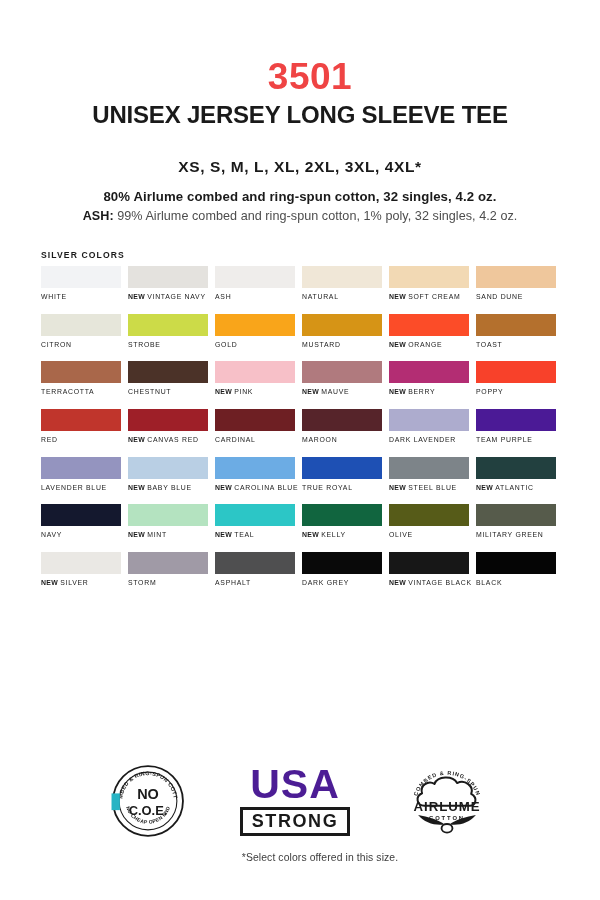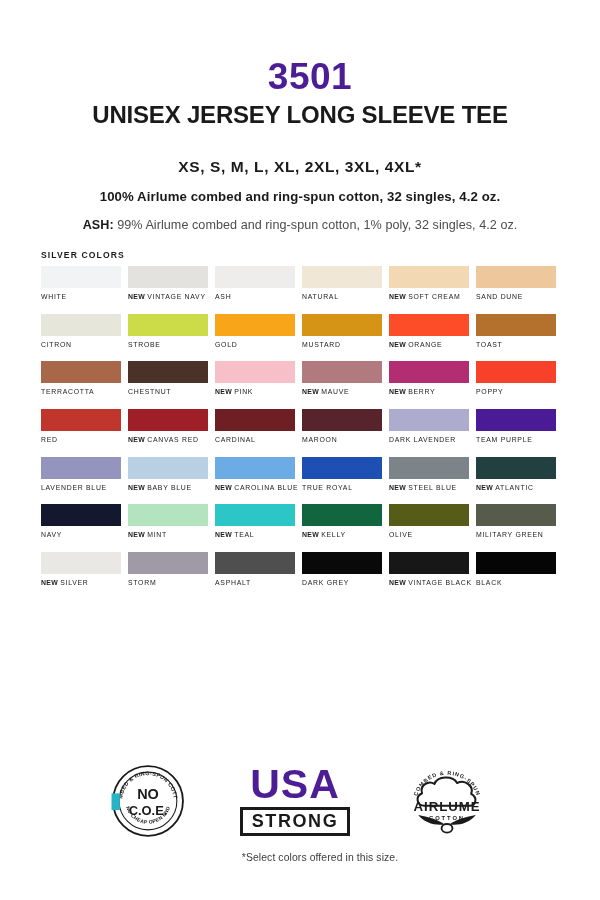--- a/index.html
+++ b/index.html
@@ -19,21 +19,21 @@
   
   .header {
     text-align: center;
     padding-top: 58px;
   }
   .style-number {
     font-size: 37px;
     font-weight: bold;
     letter-spacing: 0.5px;
     line-height: 1;
-    color: #4c1d95;
+    color: #ef4444;
     margin-left: 20px;
   }
   .style-name {
     font-size: 24.5px;
     font-weight: bold;
     letter-spacing: -0.2px;
     line-height: 1.12;
     margin-top: 6px;
     color: #1a1a1a;
     transform: scaleX(0.98);
@@ -48,21 +48,21 @@
   .fabric-main {
     font-size: 13.2px;
     font-weight: bold;
     letter-spacing: 0.1px;
     margin-top: 13px;
     color: #1a1a1a;
   }
   .fabric-ash {
     font-size: 12.6px;
     letter-spacing: 0.05px;
-    margin-top: 14px;
+    margin-top: 5px;
     color: #4d4d4d;
   }
   .fabric-ash .ash-label {
     font-weight: bold;
     color: #1a1a1a;
   }
 
   
   .swatch-section {
     position: absolute;
@@ -173,21 +173,21 @@
     padding-left: 20px;
   }
 </style>
 </head>
 <body>
 
 <div class="header">
   <div class="style-number">3501</div>
   <div class="style-name">UNISEX JERSEY LONG SLEEVE TEE</div>
   <div class="sizes">XS, S, M, L, XL, 2XL, 3XL, 4XL*</div>
-  <div class="fabric-main">100% Airlume combed and ring-spun cotton, 32 singles, 4.2 oz.</div>
+  <div class="fabric-main">80% Airlume combed and ring-spun cotton, 32 singles, 4.2 oz.</div>
   <div class="fabric-ash">
     <span class="ash-label">ASH:</span><span> 99% Airlume combed and ring-spun cotton, 1% poly, 32 singles, 4.2 oz.</span>
   </div>
 </div>
 
 <div class="swatch-section">
   <div class="section-heading">SILVER COLORS</div>
   <div class="grid" id="swatch-grid">
       <div class="cell">
         <span class="chip" style="background: rgb(242, 243, 245);"></span>

